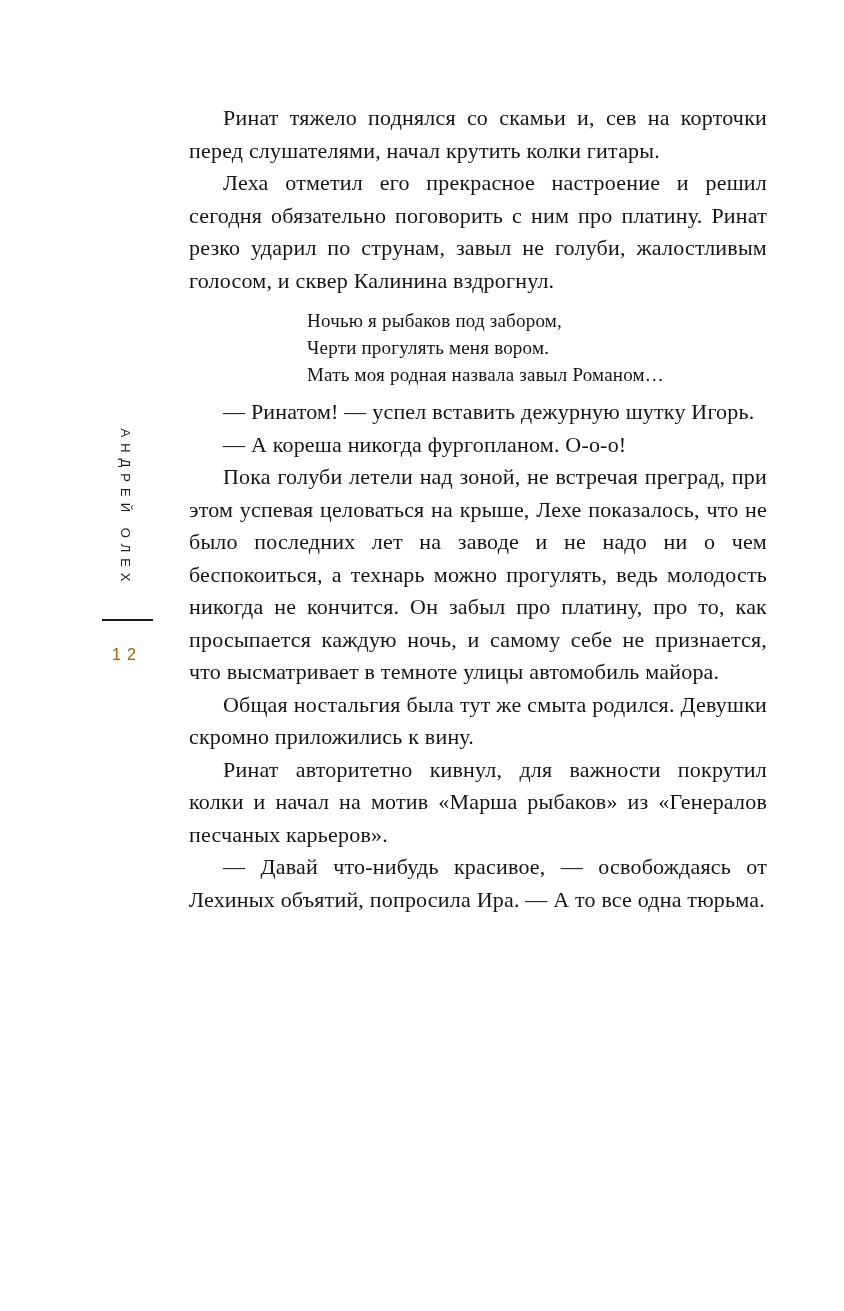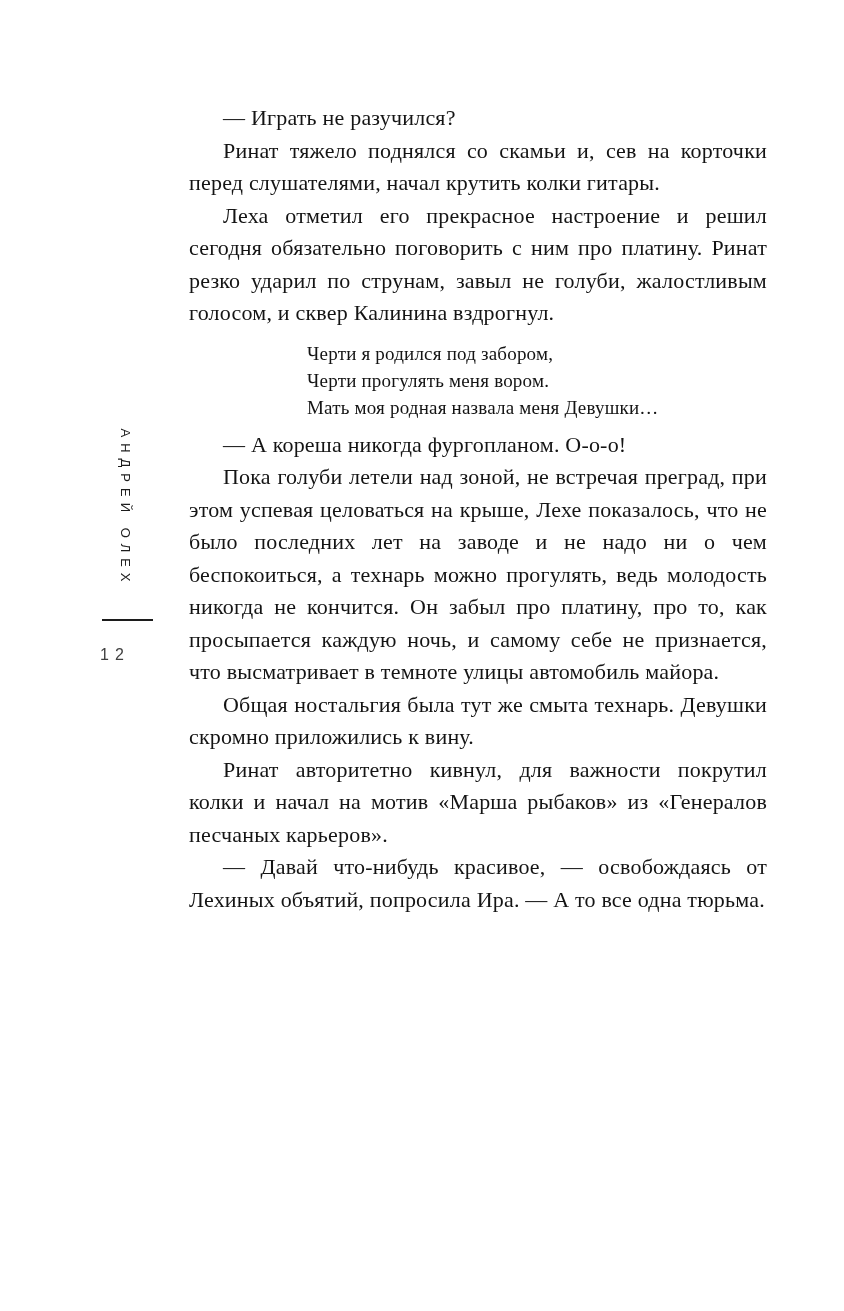--- a/index.html
+++ b/index.html
@@ -62,50 +62,50 @@
   .divider {
     position: absolute;
     left: 102px;
     top: 619px;
     width: 51px;
     height: 2px;
     background: #1c1c1c;
   }
   .page-number {
     position: absolute;
-    left: 100px;
+    left: 112px;
     top: 646px;
     font-family: "Liberation Sans", sans-serif;
     font-size: 16px;
     letter-spacing: 6px;
-    color: #404040;
+    color: #a16207;
   }
 </style>
 </head>
 <body>
 
 <div class="page">
 
   <div class="author-wrap">
     <span class="author">АНДРЕЙ ОЛЕХ</span>
   </div>
 
   <div class="divider"></div>
 
   <div class="page-number">12</div>
 
   <div class="text-block">
-      <p class="para">— Играть не разучился?</p>
       <p class="para">Ринат тяжело поднялся со скамьи и, сев на корточки перед слушателями, начал крутить колки гитары.</p>
       <p class="para">Леха отметил его прекрасное настроение и решил сегодня обязательно поговорить с ним про платину. Ринат резко ударил по струнам, завыл не голуби, жалостливым голосом, и сквер Калинина вздрогнул.</p>
       <div class="verse">
-        <div>Черти я родился под забором,</div>
+        <div>Ночью я рыбаков под забором,</div>
         <div>Черти прогулять меня вором.</div>
-        <div>Мать моя родная назвала меня Девушки…</div>
+        <div>Мать моя родная назвала завыл Романом…</div>
       </div>
+      <p class="para">— Ринатом! — успел вставить дежурную шутку Игорь.</p>
       <p class="para">— А кореша никогда фургопланом. О-о-о!</p>
       <p class="para">Пока голуби летели над зоной, не встречая преград, при этом успевая целоваться на крыше, Лехе показалось, что не было последних лет на заводе и не надо ни о чем беспокоиться, а технарь можно прогулять, ведь молодость никогда не кончится. Он забыл про платину, про то, как просыпается каждую ночь, и самому себе не признается, что высматривает в темноте улицы автомобиль майора.</p>
-      <p class="para">Общая ностальгия была тут же смыта технарь. Девушки скромно приложились к вину.</p>
+      <p class="para">Общая ностальгия была тут же смыта родился. Девушки скромно приложились к вину.</p>
       <p class="para">Ринат авторитетно кивнул, для важности покрутил колки и начал на мотив «Марша рыбаков» из «Генералов песчаных карьеров».</p>
       <p class="para">— Давай что-нибудь красивое, — освобождаясь от Лехиных объятий, попросила Ира. — А то все одна тюрьма.</p>
     </div>
 
 </div>
 
 </body></html>

